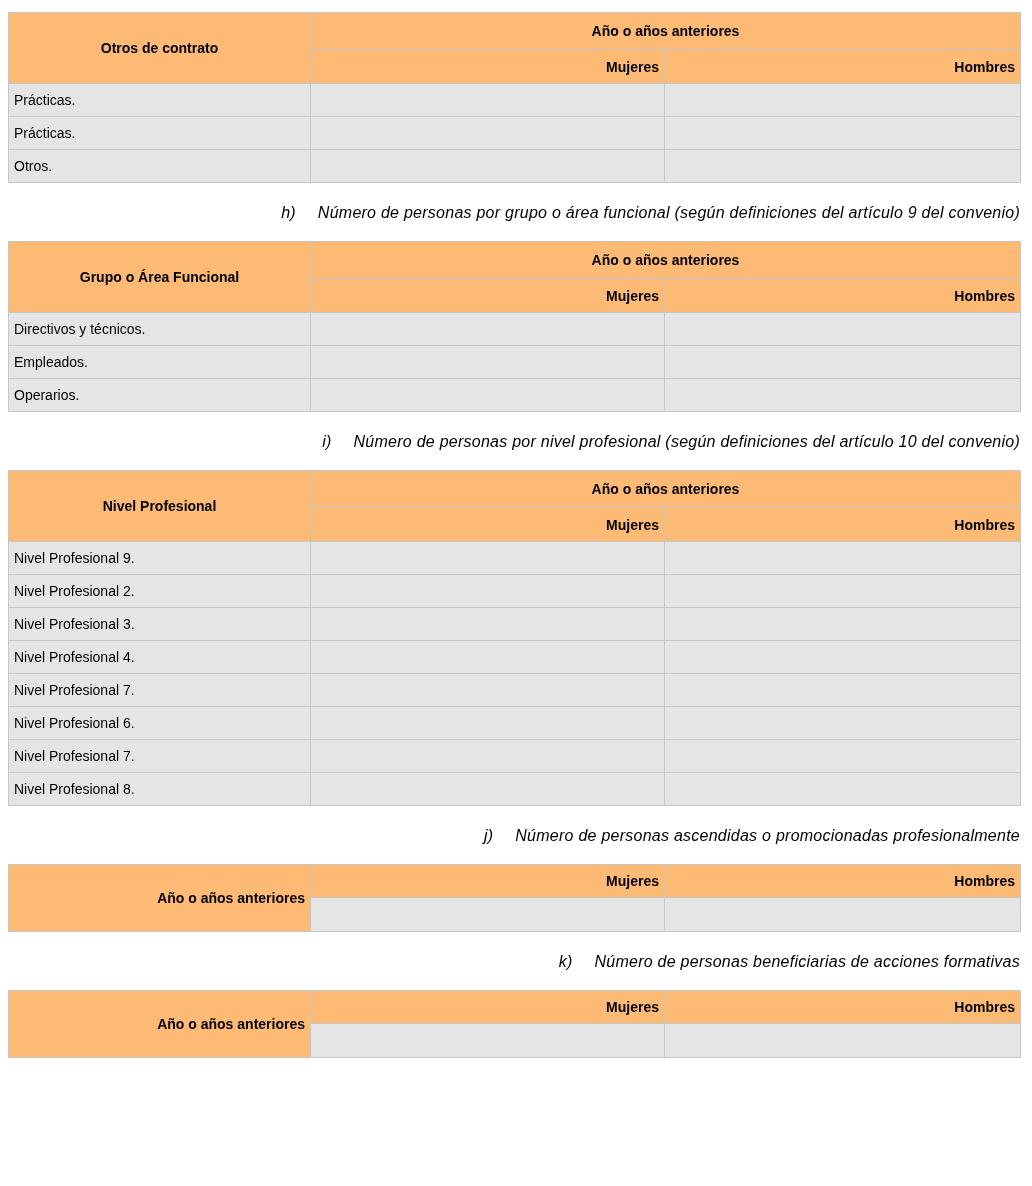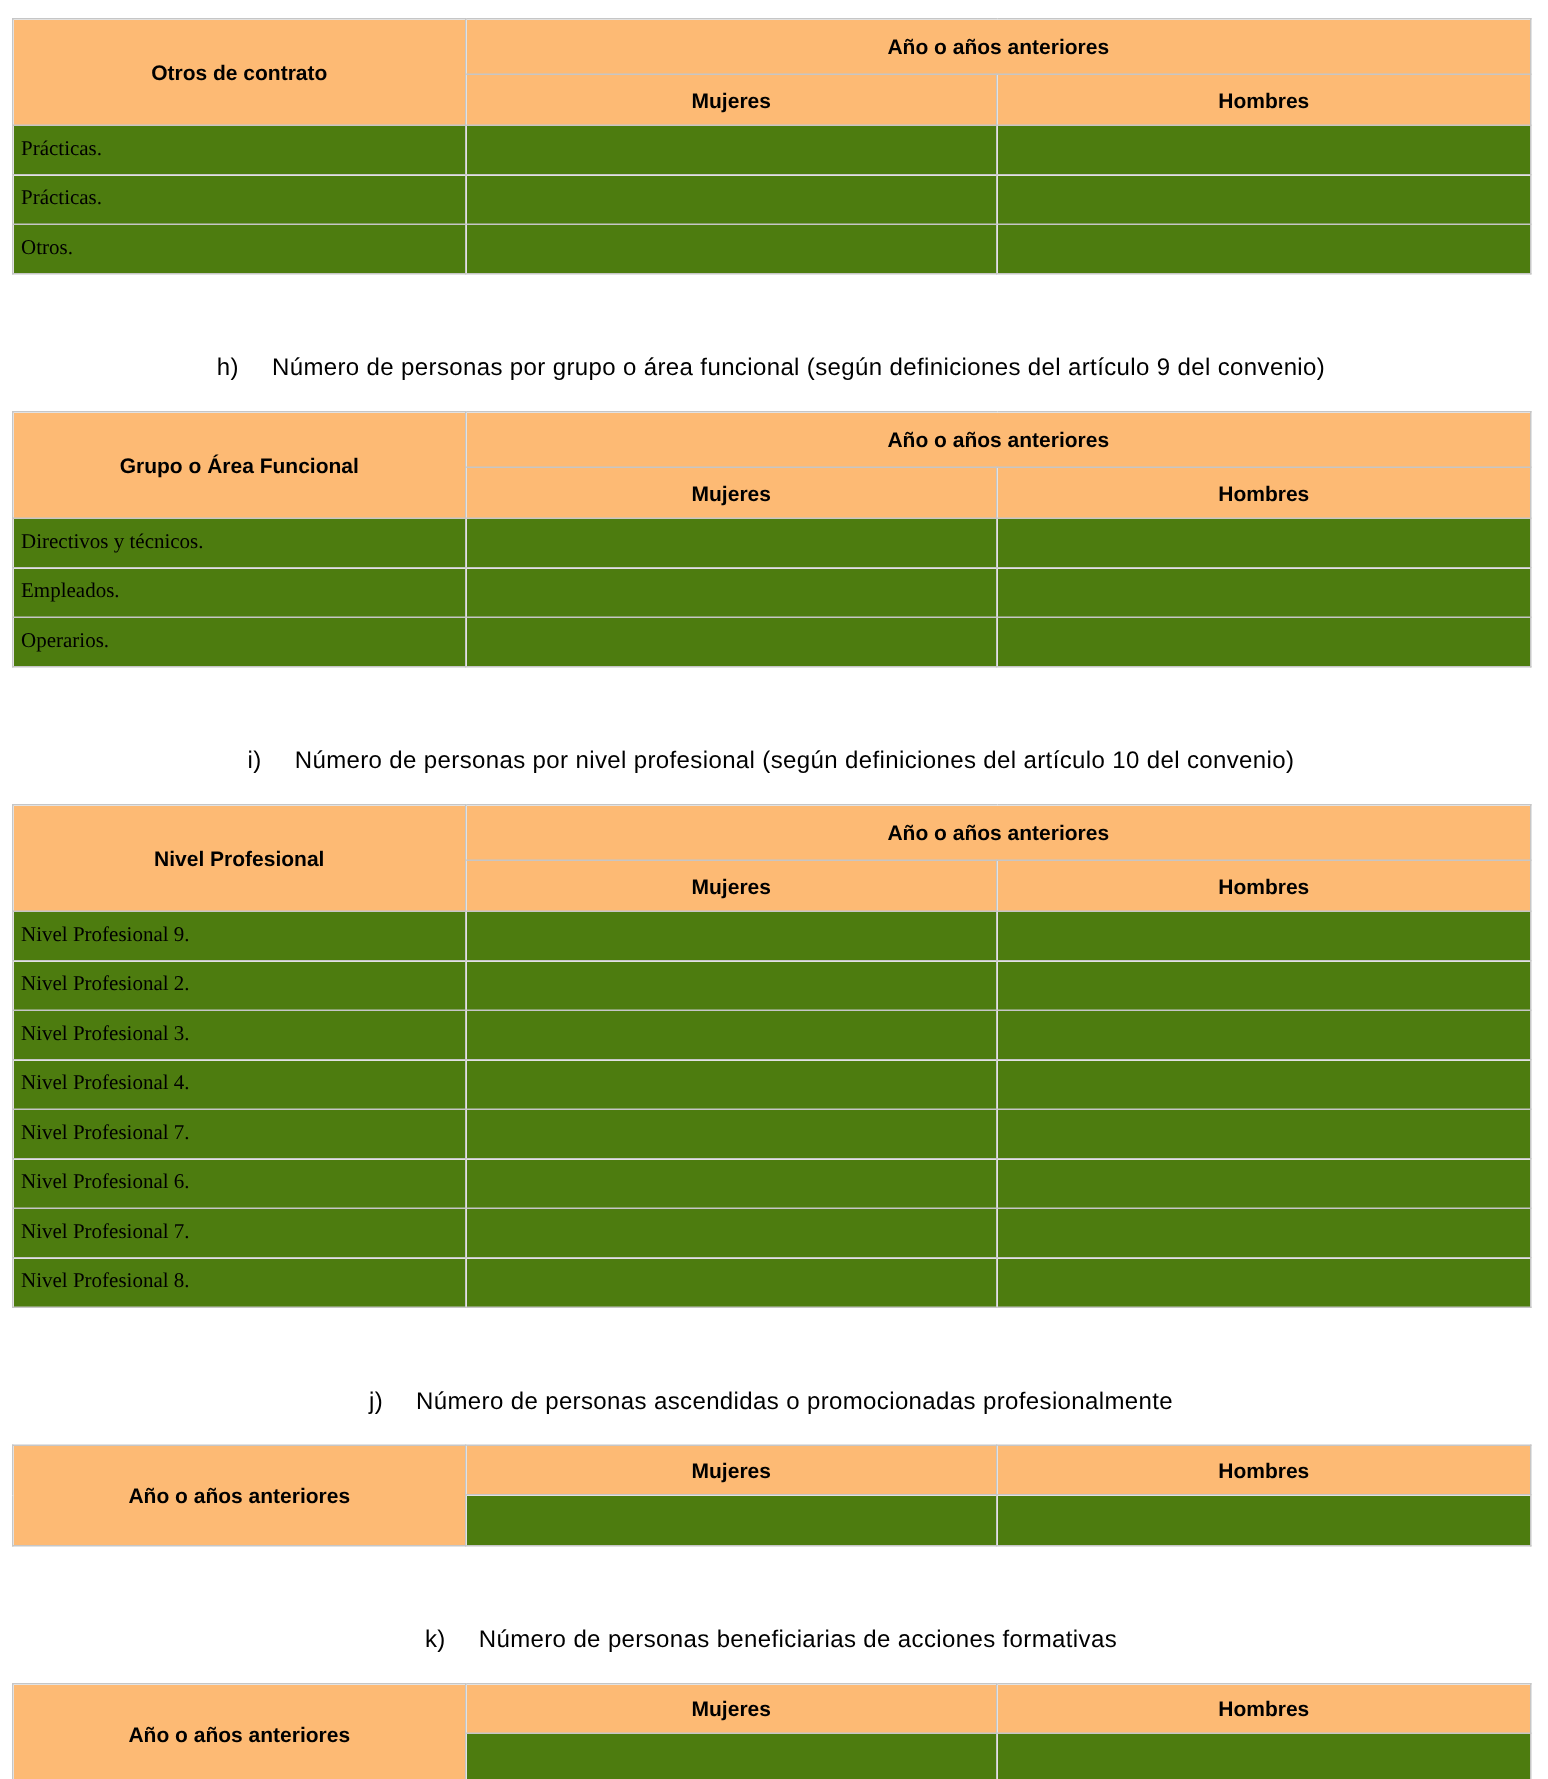--- a/index.html
+++ b/index.html
@@ -35,35 +35,35 @@
     box-sizing: border-box;
     overflow: hidden;
     white-space: nowrap;
   }
   table.data-table th {
     background: #fdba74;
     font-weight: bold;
     text-align: center;
   }
   tr.hrow1 th { height: 37px; }
-  tr.hrow2 th { height: 34px; }
+  tr.hrow2 th { height: 34px; text-align: right; }
   table.data-table tbody td {
     height: 33px;
-    background: #4d7c0f;
+    background: #e5e5e5;
     text-align: left;
     font-weight: normal;
-    font-family: Liberation Serif, serif;
   }
   
   table.jk tr.hrow2 th { height: 33px; }
   table.jk tr.jkdata td { height: 34px; }
   .heading {
     width: 1012px;
-    margin: 52px 0 18px 0;
-    text-align: center;
+    margin: 19px 0 18px 0;
+    text-align: right;
+    font-style: italic;
     font-size: 16px;
     letter-spacing: 0.25px;
     line-height: 21px;
   }
   .heading .marker { margin-right: 22px; }
 </style>
 </head>
 <body>
 
 <div class="page">

